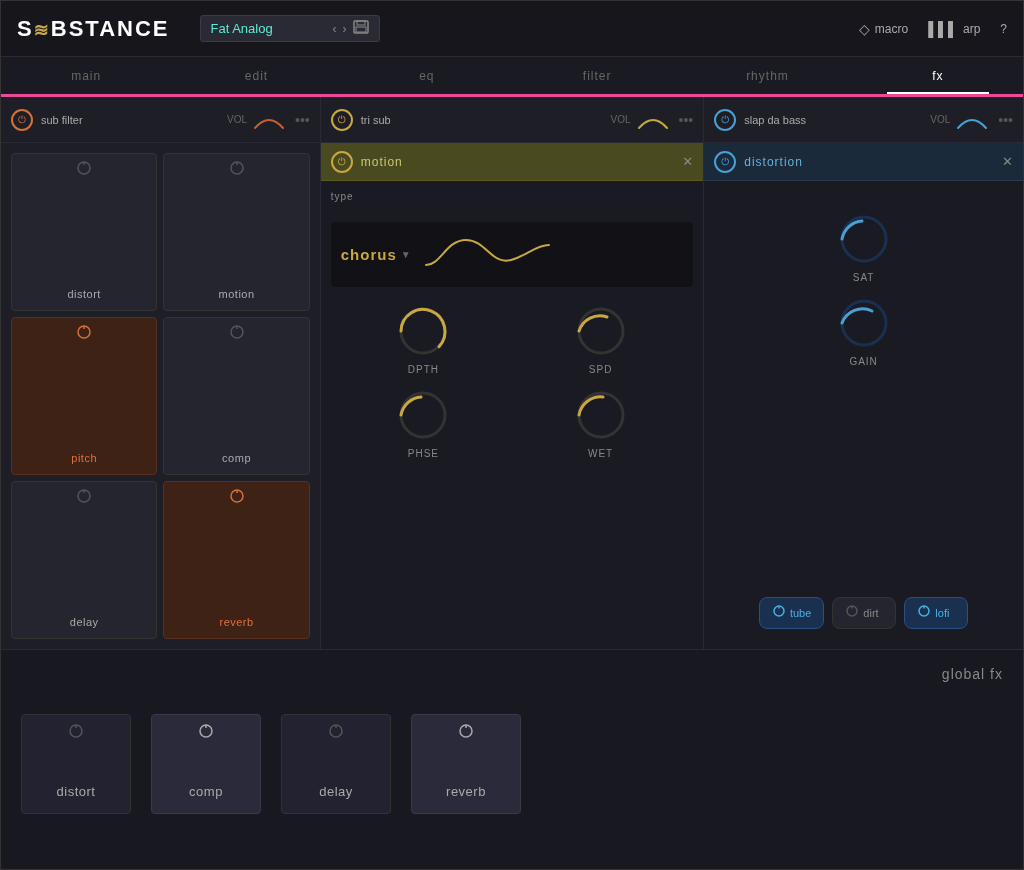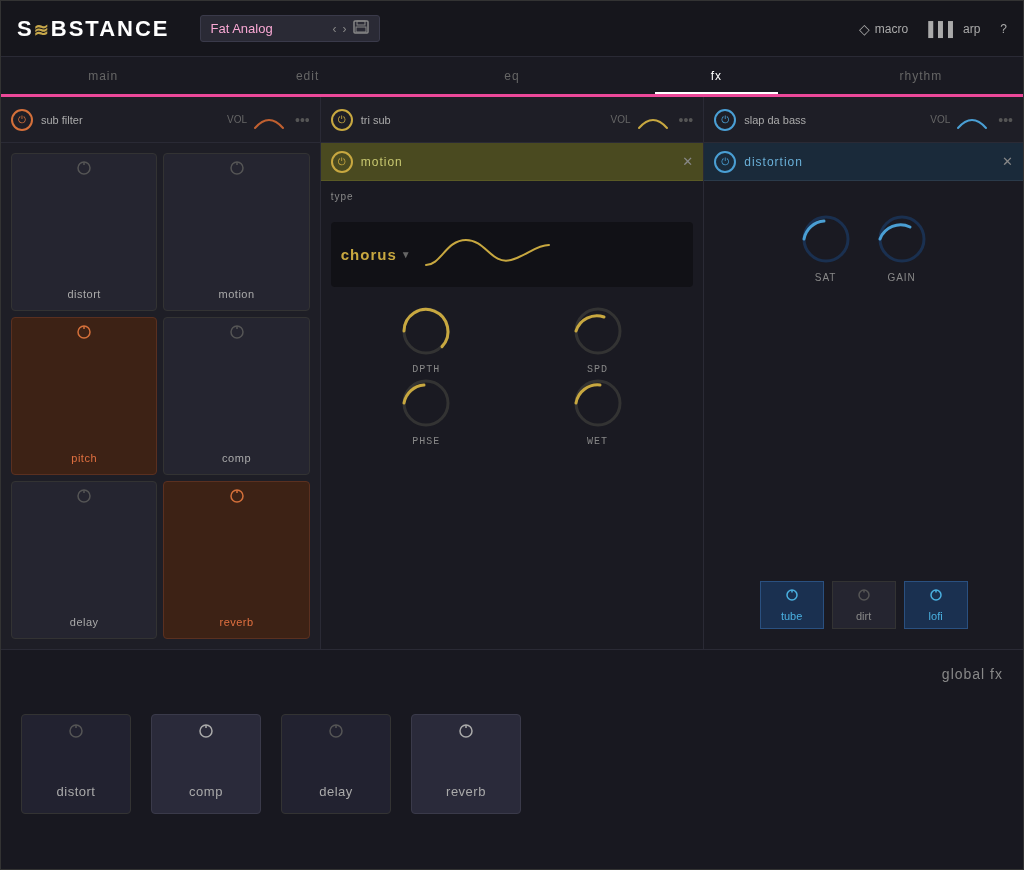--- a/index.html
+++ b/index.html
@@ -46,21 +46,21 @@
     .preset-bar {
       display: flex;
       align-items: center;
       background: #2a2a35;
       border: 1px solid #3a3a4a;
       border-radius: 3px;
       padding: 4px 10px;
       min-width: 180px;
     }
     .preset-name {
-      color: #f9a8d4;
+      color: #5eead4;
       font-size: 13px;
       flex: 1;
     }
     .nav-arrows {
       display: flex;
       gap: 6px;
       margin-left: 10px;
     }
     .nav-btn {
       background: none;
@@ -301,22 +301,22 @@
       letter-spacing: 1px;
     }
     .dropdown-arrow {
       color: #666;
       font-size: 10px;
     }
 
     .knobs-grid {
       display: grid;
       grid-template-columns: 1fr 1fr;
+      gap: 12px;
       padding: 0 10px;
-      font-family: Liberation Mono, monospace;
     }
     .knob-wrap {
       display: flex;
       flex-direction: column;
       align-items: center;
       gap: 5px;
     }
     .knob {
       width: 56px;
       height: 56px;
@@ -341,36 +341,37 @@
     }
     .dist-content {
       padding: 10px;
       flex: 1;
       display: flex;
       flex-direction: column;
       align-items: center;
     }
     .sat-gain-row {
       display: flex;
-      gap: 20px;
+      gap: 12px;
       margin: 20px 0 26px;
+      flex-direction: column;
     }
     .dist-type-row {
       display: flex;
       gap: 8px;
       margin-top: auto;
       padding-bottom: 10px;
     }
     .dist-type-btn {
       background: #252530;
       border: 1px solid #333;
-      border-radius: 0;
+      border-radius: 8px;
       padding: 6px 12px;
       display: flex;
-      flex-direction: column;
+      flex-direction: row;
       align-items: center;
       gap: 4px;
       cursor: pointer;
       min-width: 64px;
     }
     .dist-type-btn.active-blue {
       background: #1a3050;
       border-color: #2a5080;
     }
     .dist-type-label {
@@ -481,25 +482,28 @@
   <div class="nav-tabs">
     <div class="nav-tab">
         <span>main</span>
       </div>
     <div class="nav-tab">
         <span>edit</span>
       </div>
     <div class="nav-tab">
         <span>eq</span>
       </div>
+    <div class="nav-tab">
+        <span>filter</span>
+      </div>
+    <div class="nav-tab">
+        <span>rhythm</span>
+      </div>
     <div class="nav-tab active">
         <span>fx</span>
-      </div>
-    <div class="nav-tab">
-        <span>rhythm</span>
       </div>
   </div>
 
   <div class="main-content">
 
     <div class="channel-strip">
       <div class="channel-header">
         <button class="power-btn active-orange">⏻</button>
         <span class="channel-name">sub filter</span>
         <div class="channel-header-vol">

